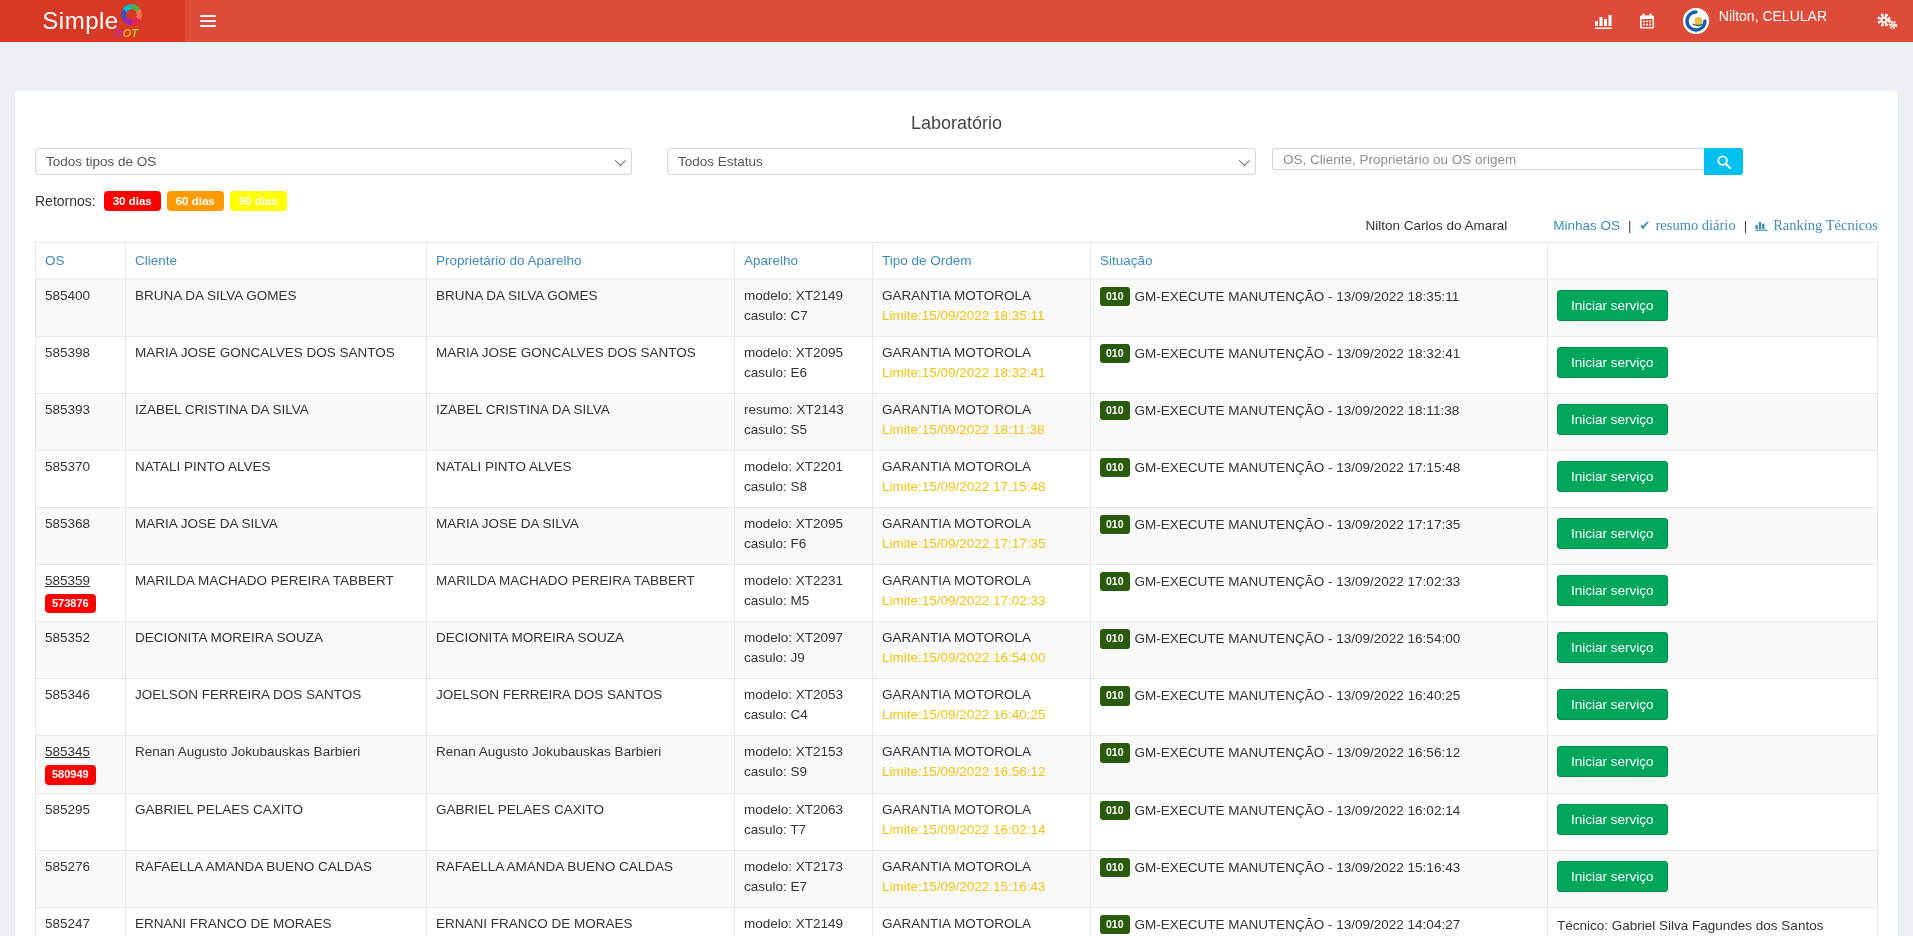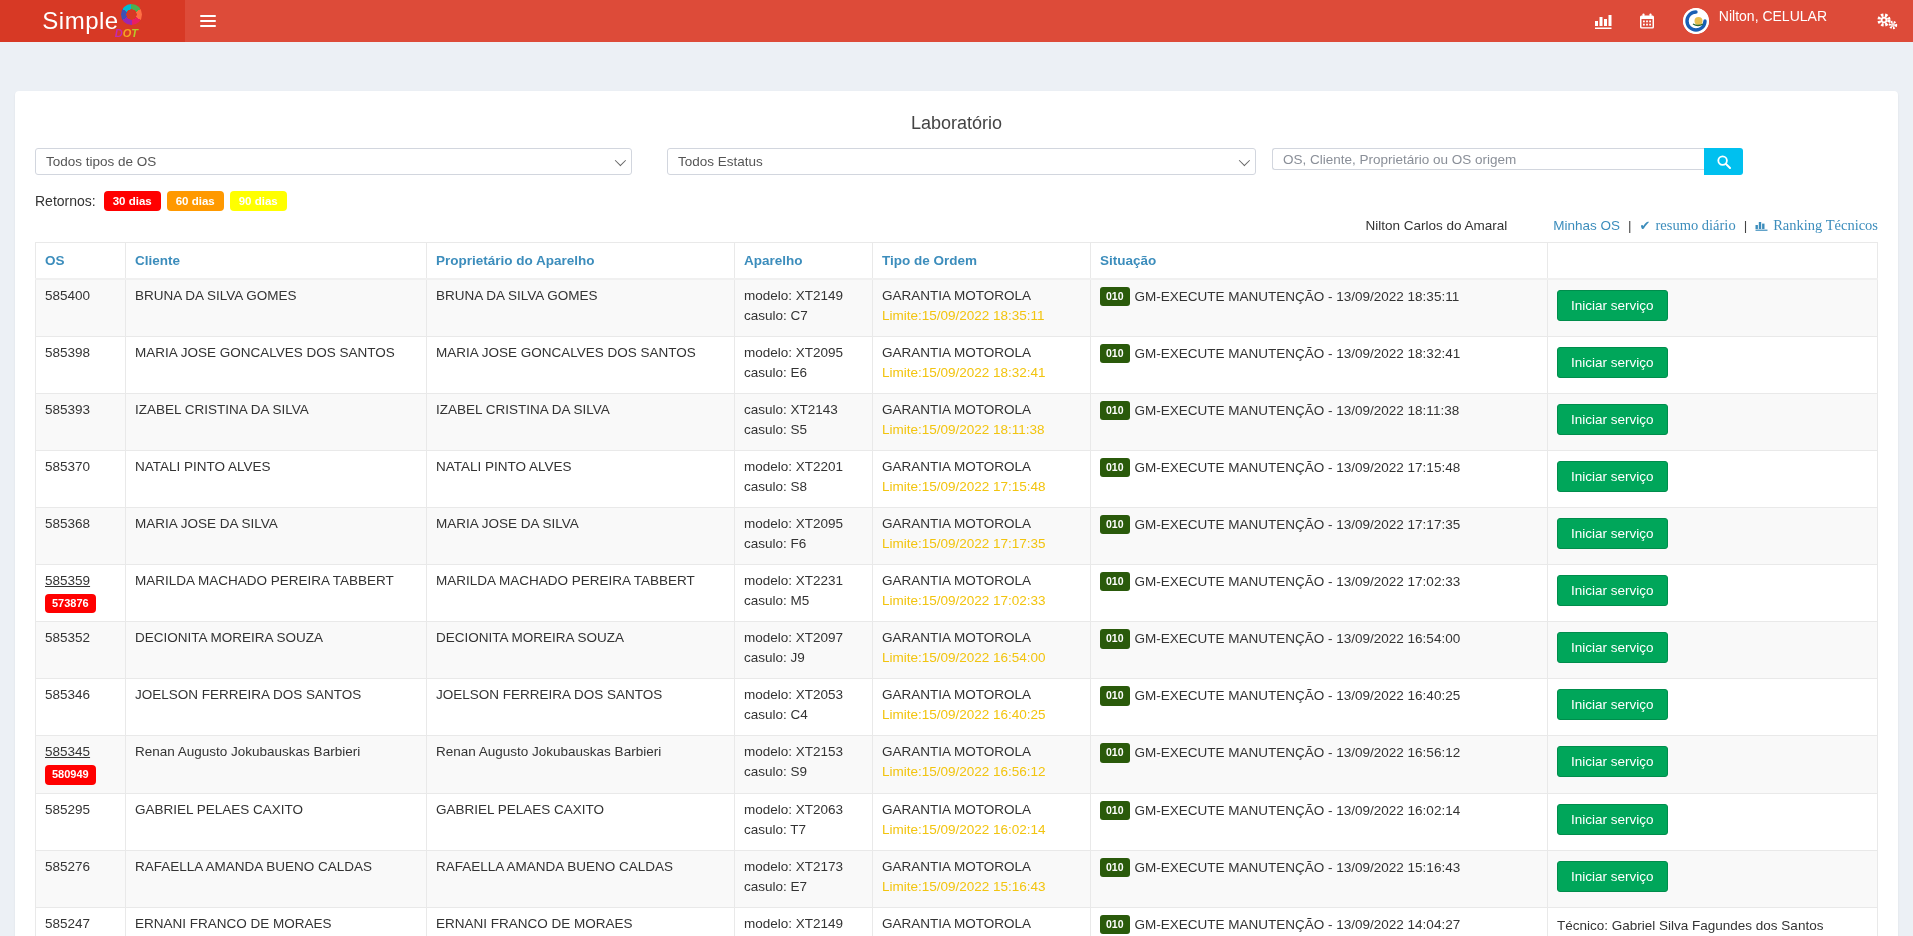--- a/index.html
+++ b/index.html
@@ -77,21 +77,21 @@
   .tech-bar { display: flex; justify-content: flex-end; align-items: center; margin-top: 6px; font-size: 13.5px; gap: 32px; }
   .tech-name { color: #333; margin-right: 14px; }
   .tech-links { color: #3c8dbc; display: flex; align-items: center; gap: 5px; }
   .tech-links a { color: #3c8dbc; text-decoration: none; cursor: pointer; }
   .serif { font-family: "Liberation Serif", serif; font-size: 14.5px; }
   .pipe { color: #444; padding: 0 3px; }
   .check-glyph { color: #3c8dbc; font-family: "DejaVu Sans", sans-serif; font-size: 13px; }
   
   table { width: 100%; border-collapse: collapse; margin-top: 8px; table-layout: fixed; }
   th, td { border: 1px solid #e9e9e9; padding: 8px 9px; vertical-align: top; text-align: left; }
-  thead th { color: #3c8dbc; font-weight: bold; font-size: 13.5px; border-bottom: 2px solid #f0f0f0; padding: 10px 9px; cursor: pointer; }
+  thead th { color: #3c8dbc; font-weight: normal; font-size: 13.5px; border-bottom: 2px solid #f0f0f0; padding: 10px 9px; cursor: pointer; }
   tbody tr { height: 57px; }
   tbody tr:nth-child(odd) { background: #f9f9f9; }
   td { font-size: 13.5px; color: #333; line-height: 1.25; }
   .two-line div { margin-bottom: 3px; }
   .limite { color: #f2c40f; margin-top: 3px; }
   .tipo-line { margin-bottom: 2px; }
   .code-badge {
     display: inline-block; background: #2a5a0b; color: #fff; font-weight: bold;
     font-size: 10.5px; padding: 3px 6px; border-radius: 3px; margin-right: 5px;
     position: relative; top: -1px;
@@ -306,21 +306,21 @@
     </td>
   </tr>
           <tr>
     <td>
       <span class="os-number">585393</span>
       
     </td>
     <td><span>IZABEL CRISTINA DA SILVA</span></td>
     <td><span>IZABEL CRISTINA DA SILVA</span></td>
     <td class="two-line">
-      <div>casulo: XT2143</div>
+      <div>resumo: XT2143</div>
       <div>casulo: S5</div>
     </td>
     <td>
       <div class="tipo-line">GARANTIA MOTOROLA</div>
       <div class="limite">Limite:15/09/2022 18:11:38</div>
     </td>
     <td>
       <span class="code-badge">010</span><span>GM-EXECUTE MANUTENÇÃO - 13/09/2022 18:11:38</span>
     </td>
     <td class="acao-cell">

